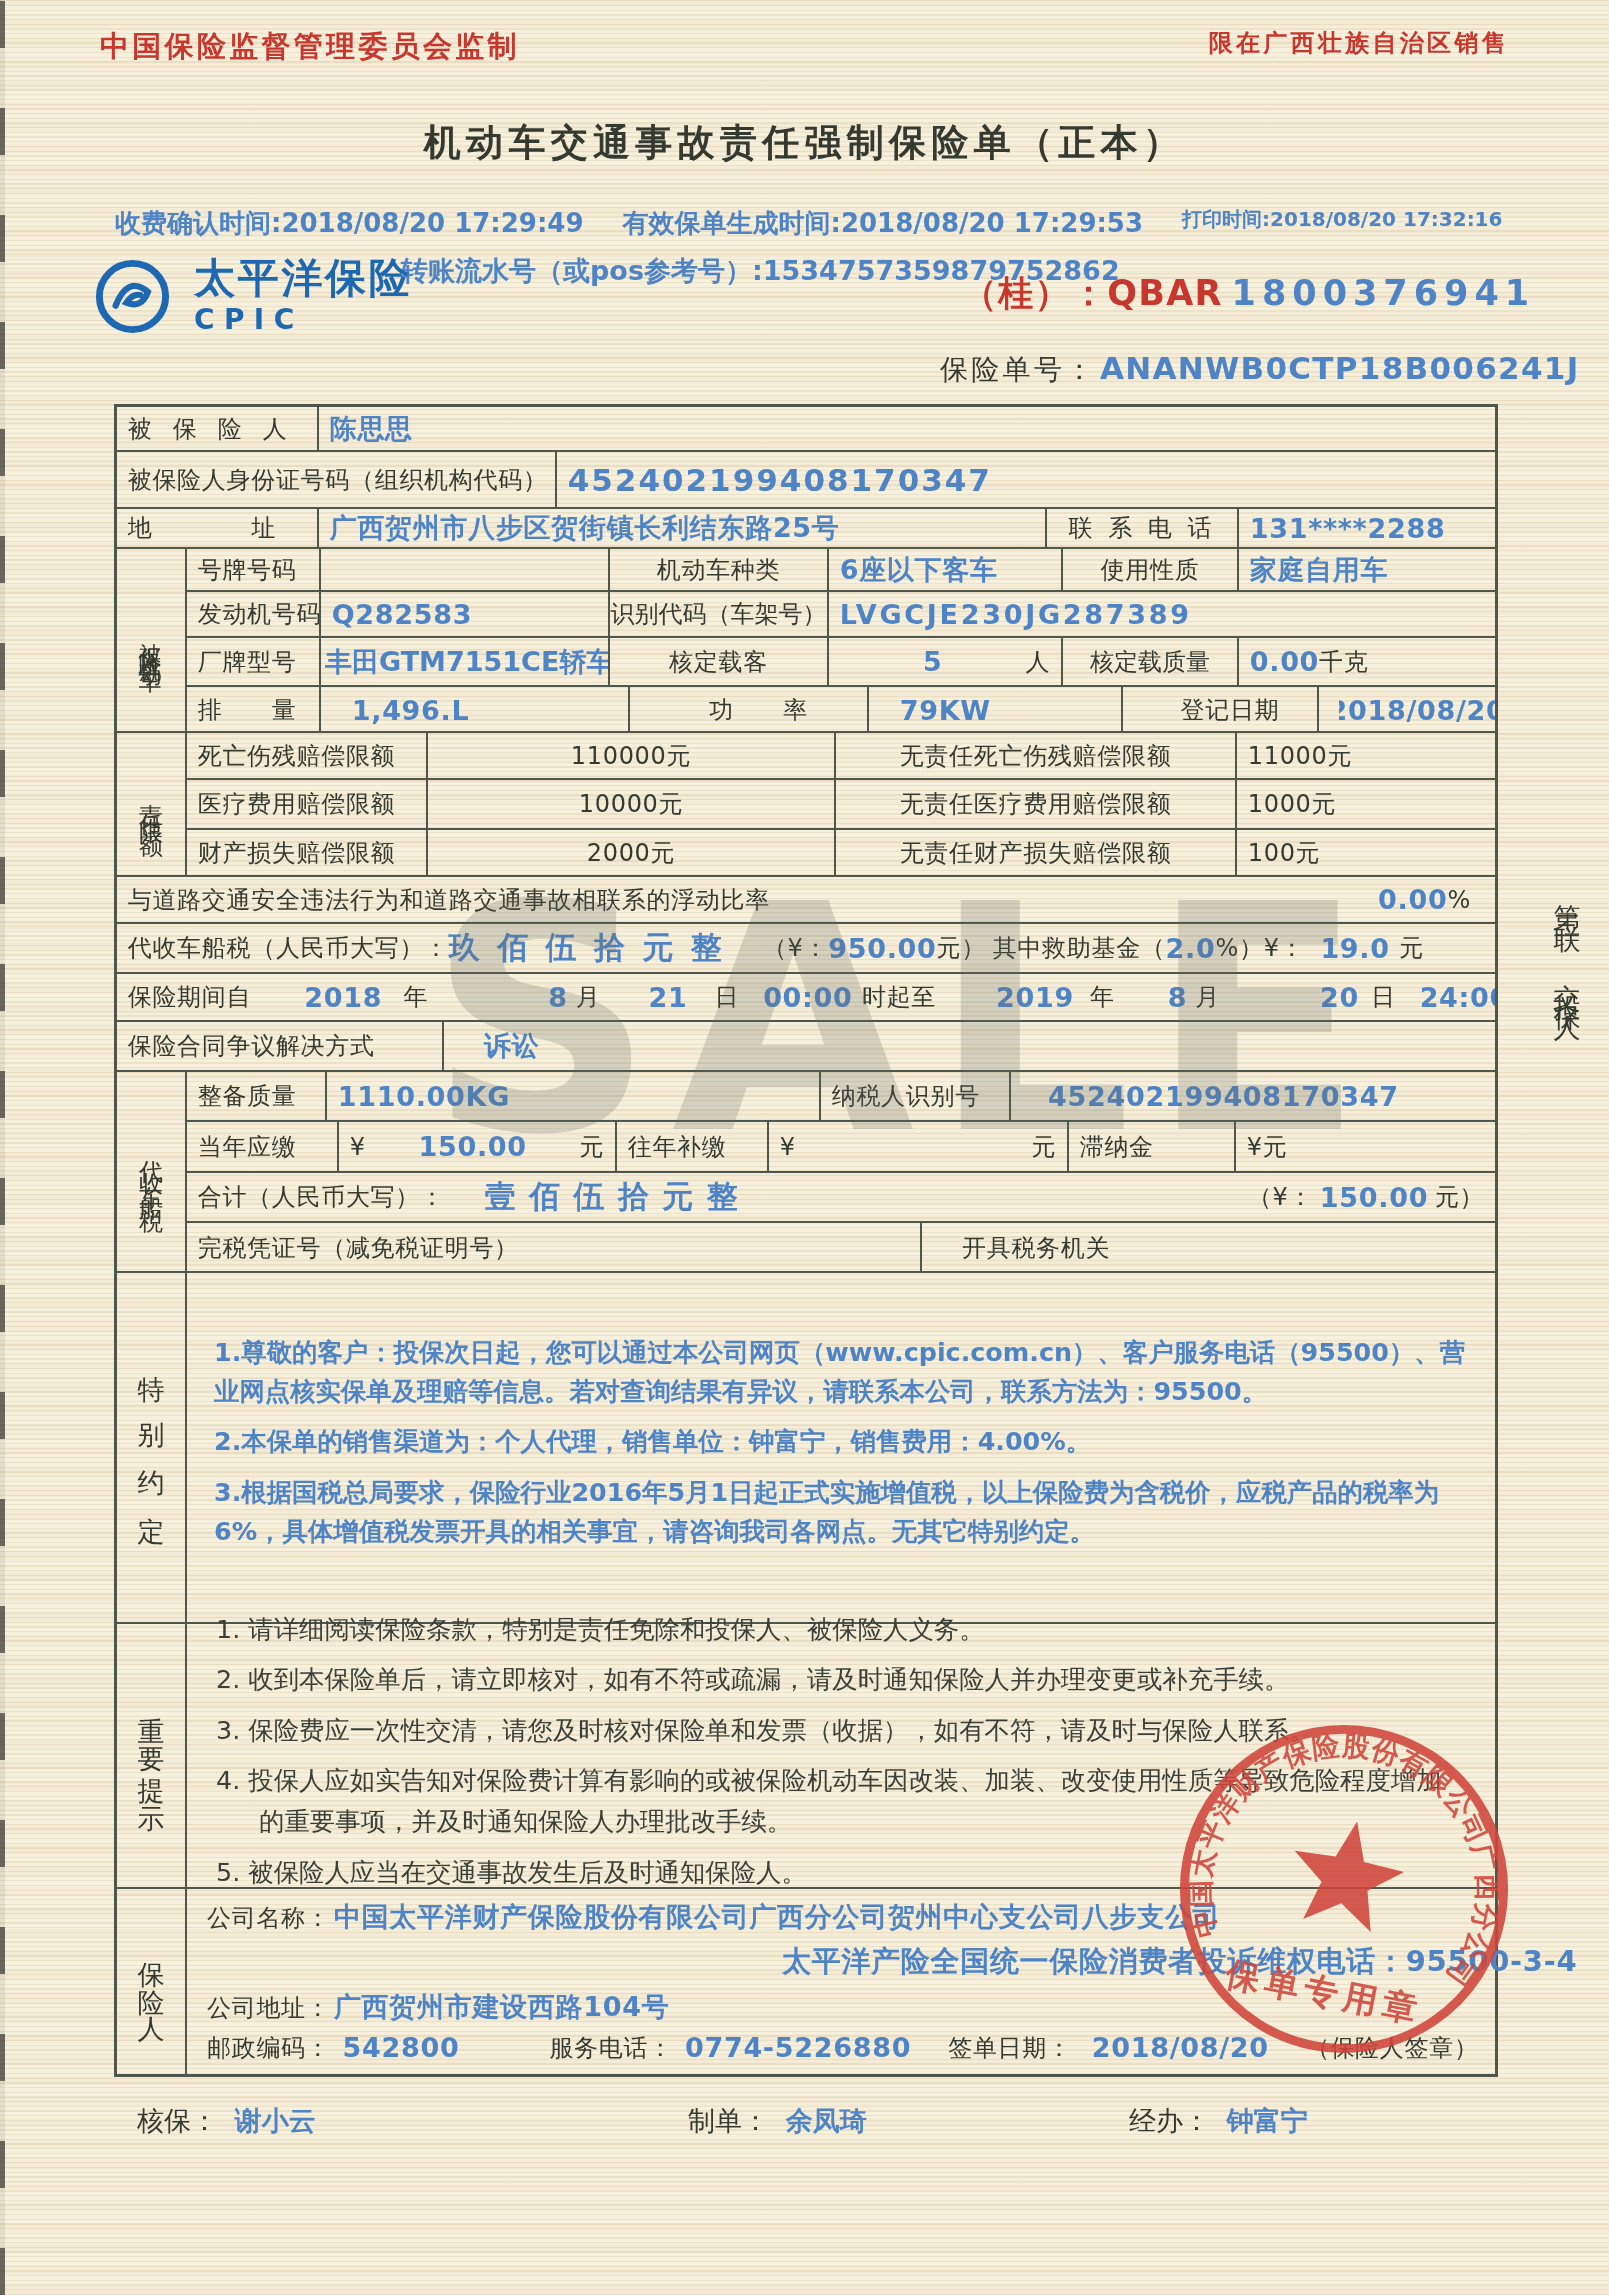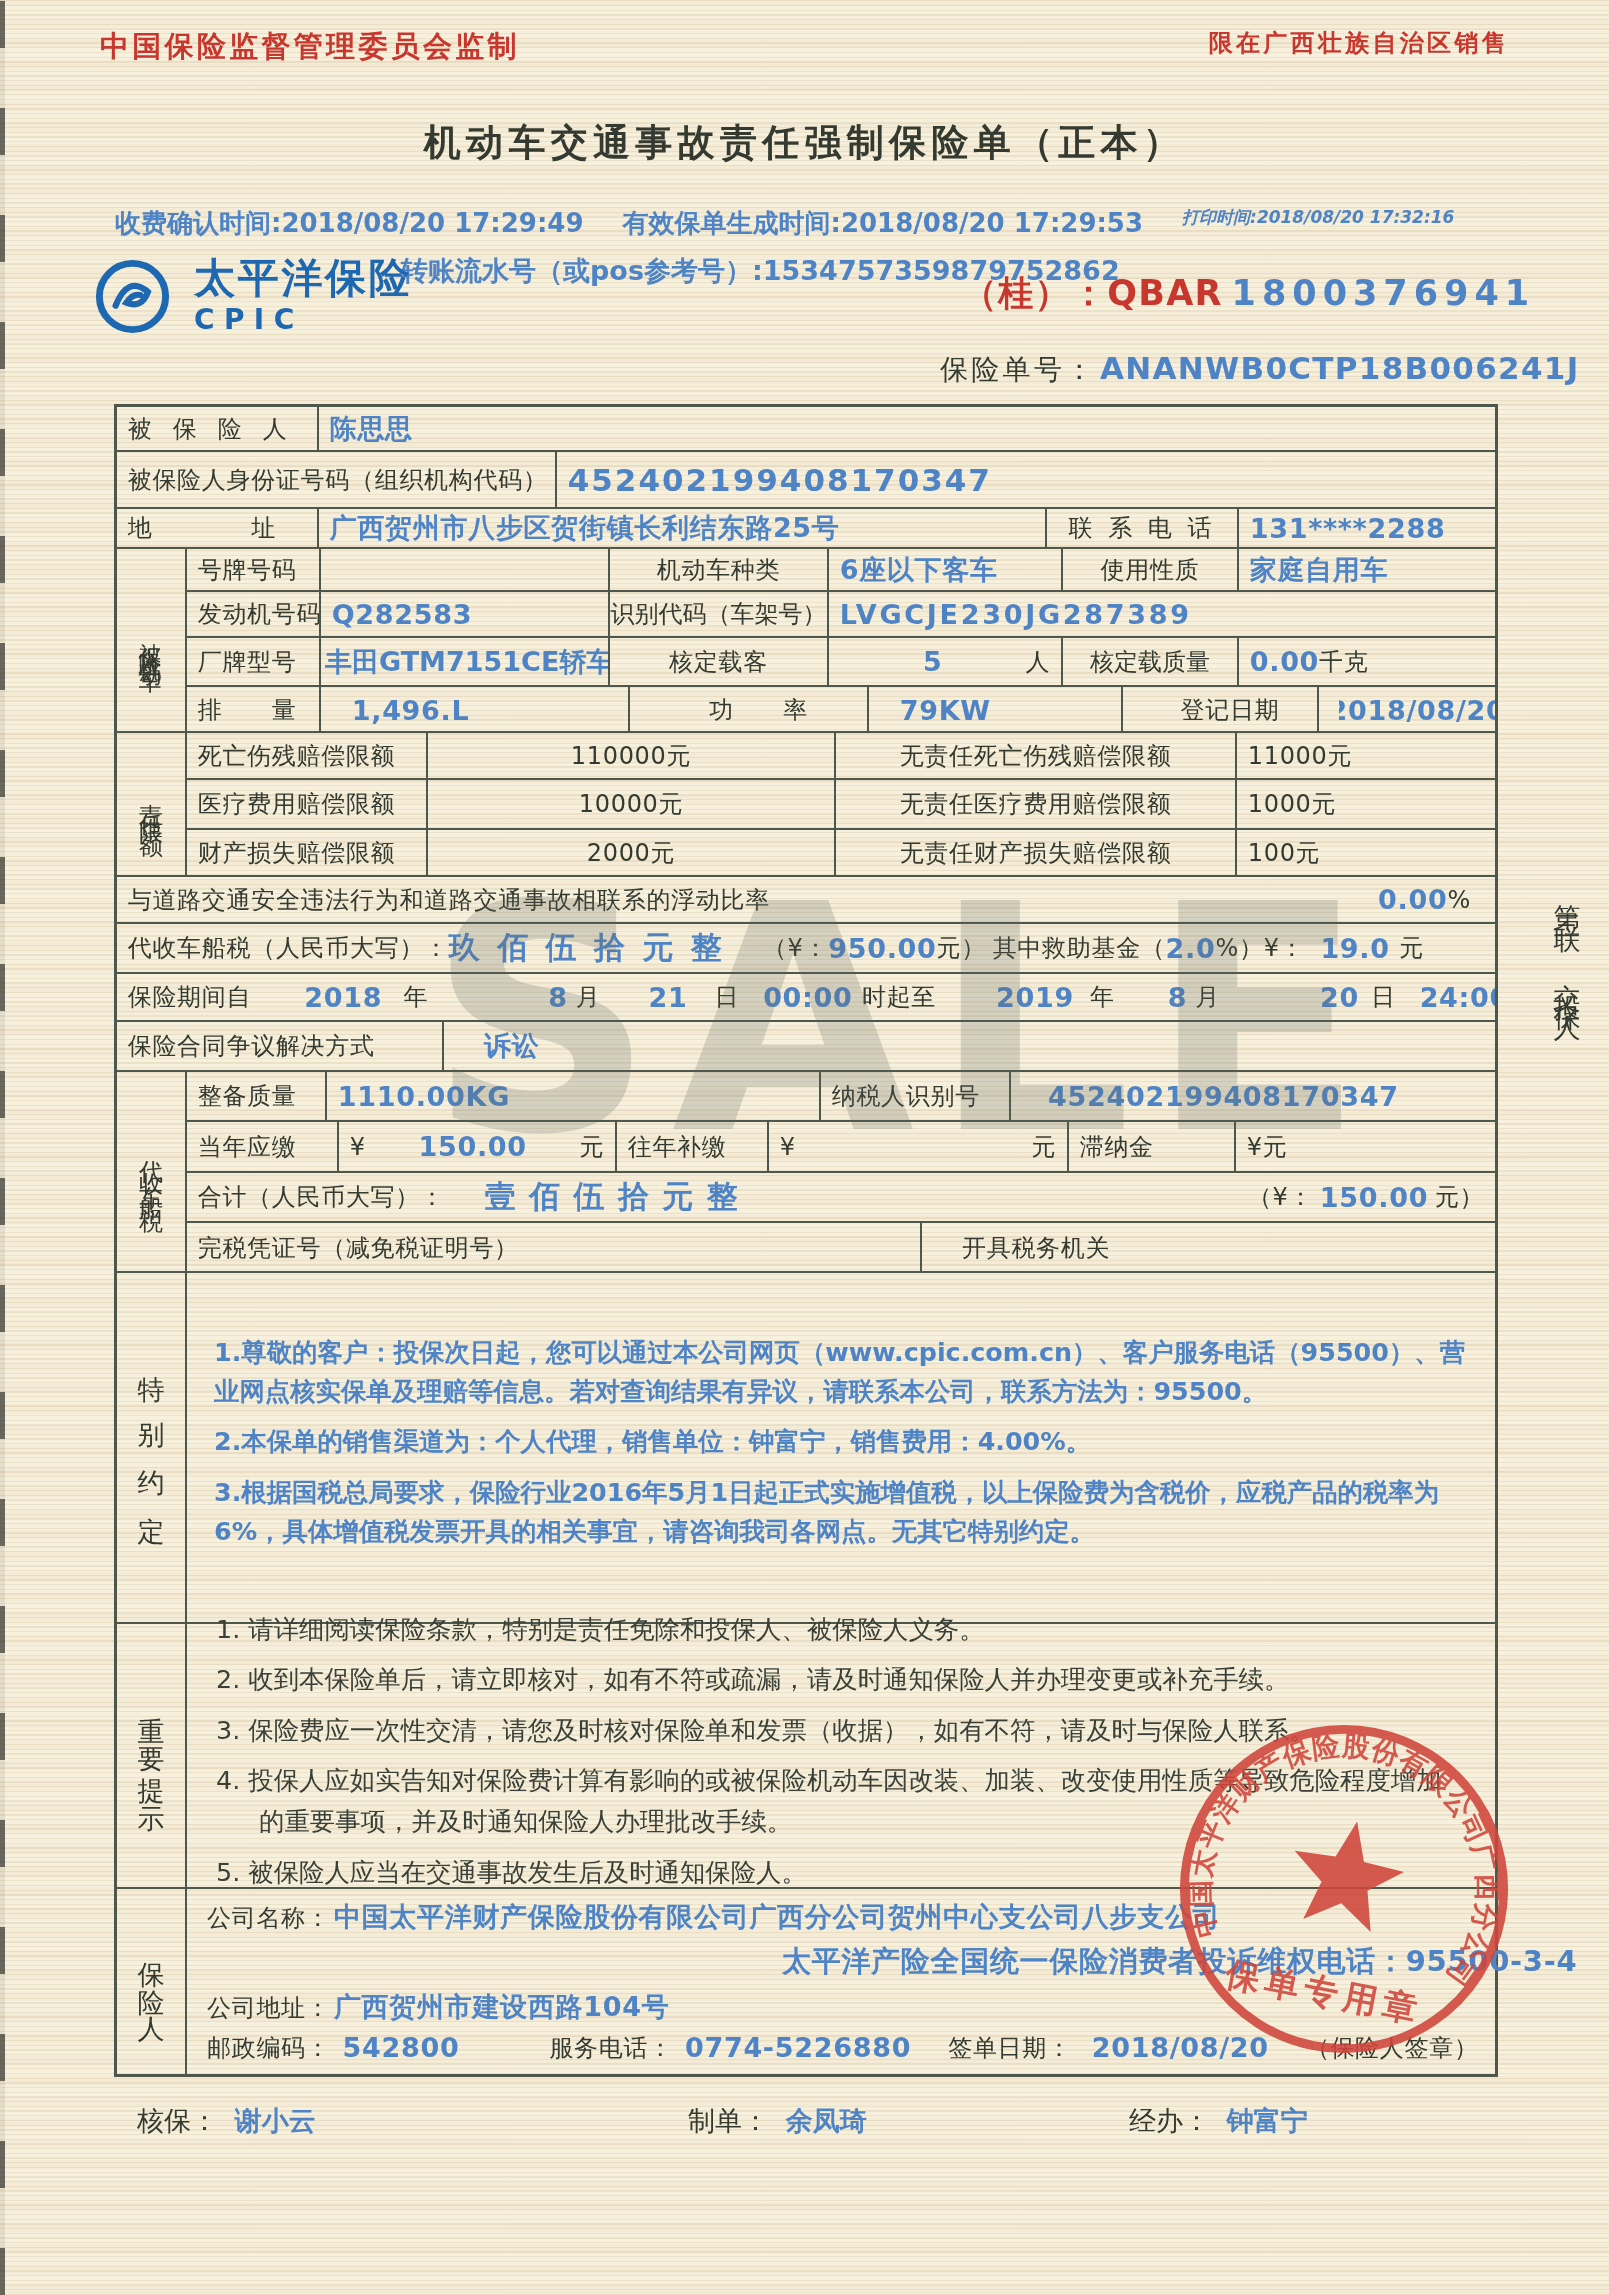--- a/index.html
+++ b/index.html
@@ -47,21 +47,21 @@
 
   <div class="abs ink" style="left:50%;top:118px;transform:translateX(-50%);font-size:37px;font-weight:700;letter-spacing:5.3px;white-space:nowrap;">机动车交通事故责任强制保险单（正本）</div>
 
   <div class="abs" style="left:115px;top:206px;width:1456px;display:flex;gap:39px;white-space:nowrap;">
     <span class="blue" style="font-size:26px;font-weight:700;">
       <span>收费确认时间:</span><span>2018/08/20 17:29:49</span>
     </span>
     <span class="blue" style="font-size:26px;font-weight:700;">
       <span>有效保单生成时间:</span><span>2018/08/20 17:29:53</span>
     </span>
-    <span class="blue" style="font-size:17px;font-weight:700;font-style:italic;">
+    <span class="blue" style="font-size:20px;font-weight:700;">
       <span>打印时间:</span><span>2018/08/20 17:32:16</span>
     </span>
   </div>
 
   <div class="abs blue" style="left:401px;top:253px;font-size:27px;font-weight:700;white-space:nowrap;">
     <span>转账流水号（或pos参考号）:</span><span>1534757359879752862</span>
   </div>
 
   <div class="abs" style="left:94px;top:258px;display:flex;align-items:flex-start;gap:23px;">
     <svg width="77" height="77" viewBox="0 0 100 100">

